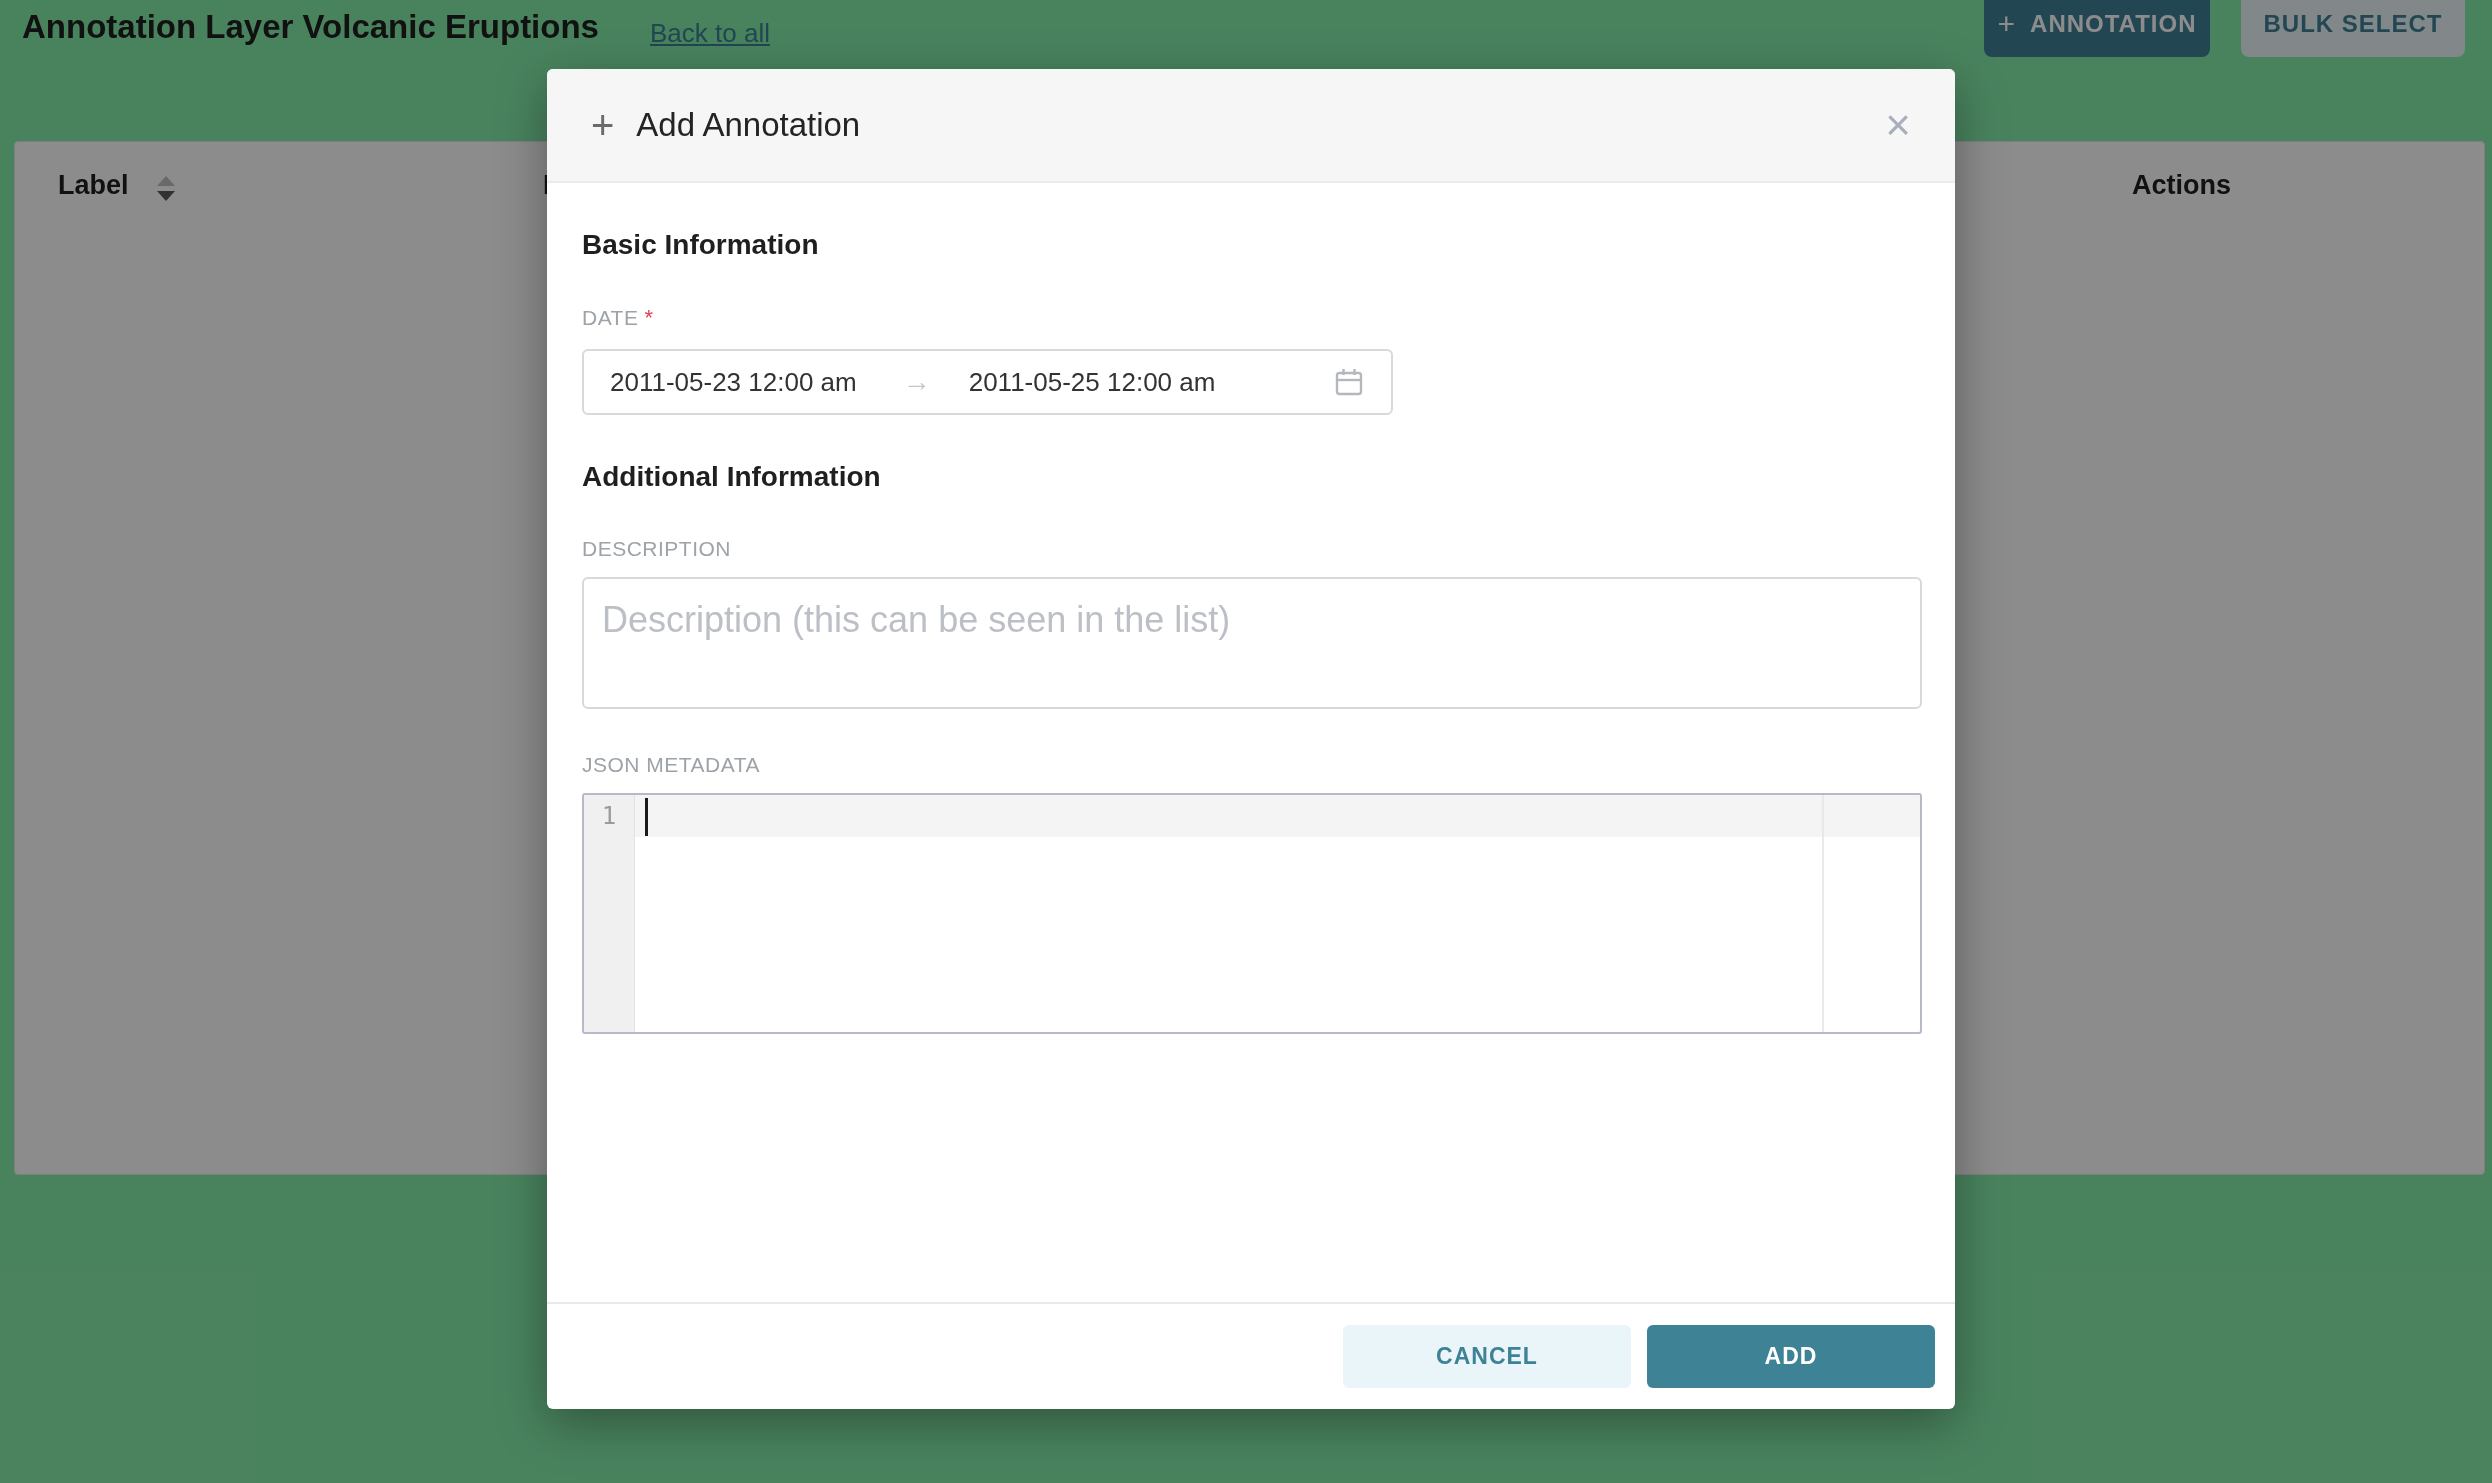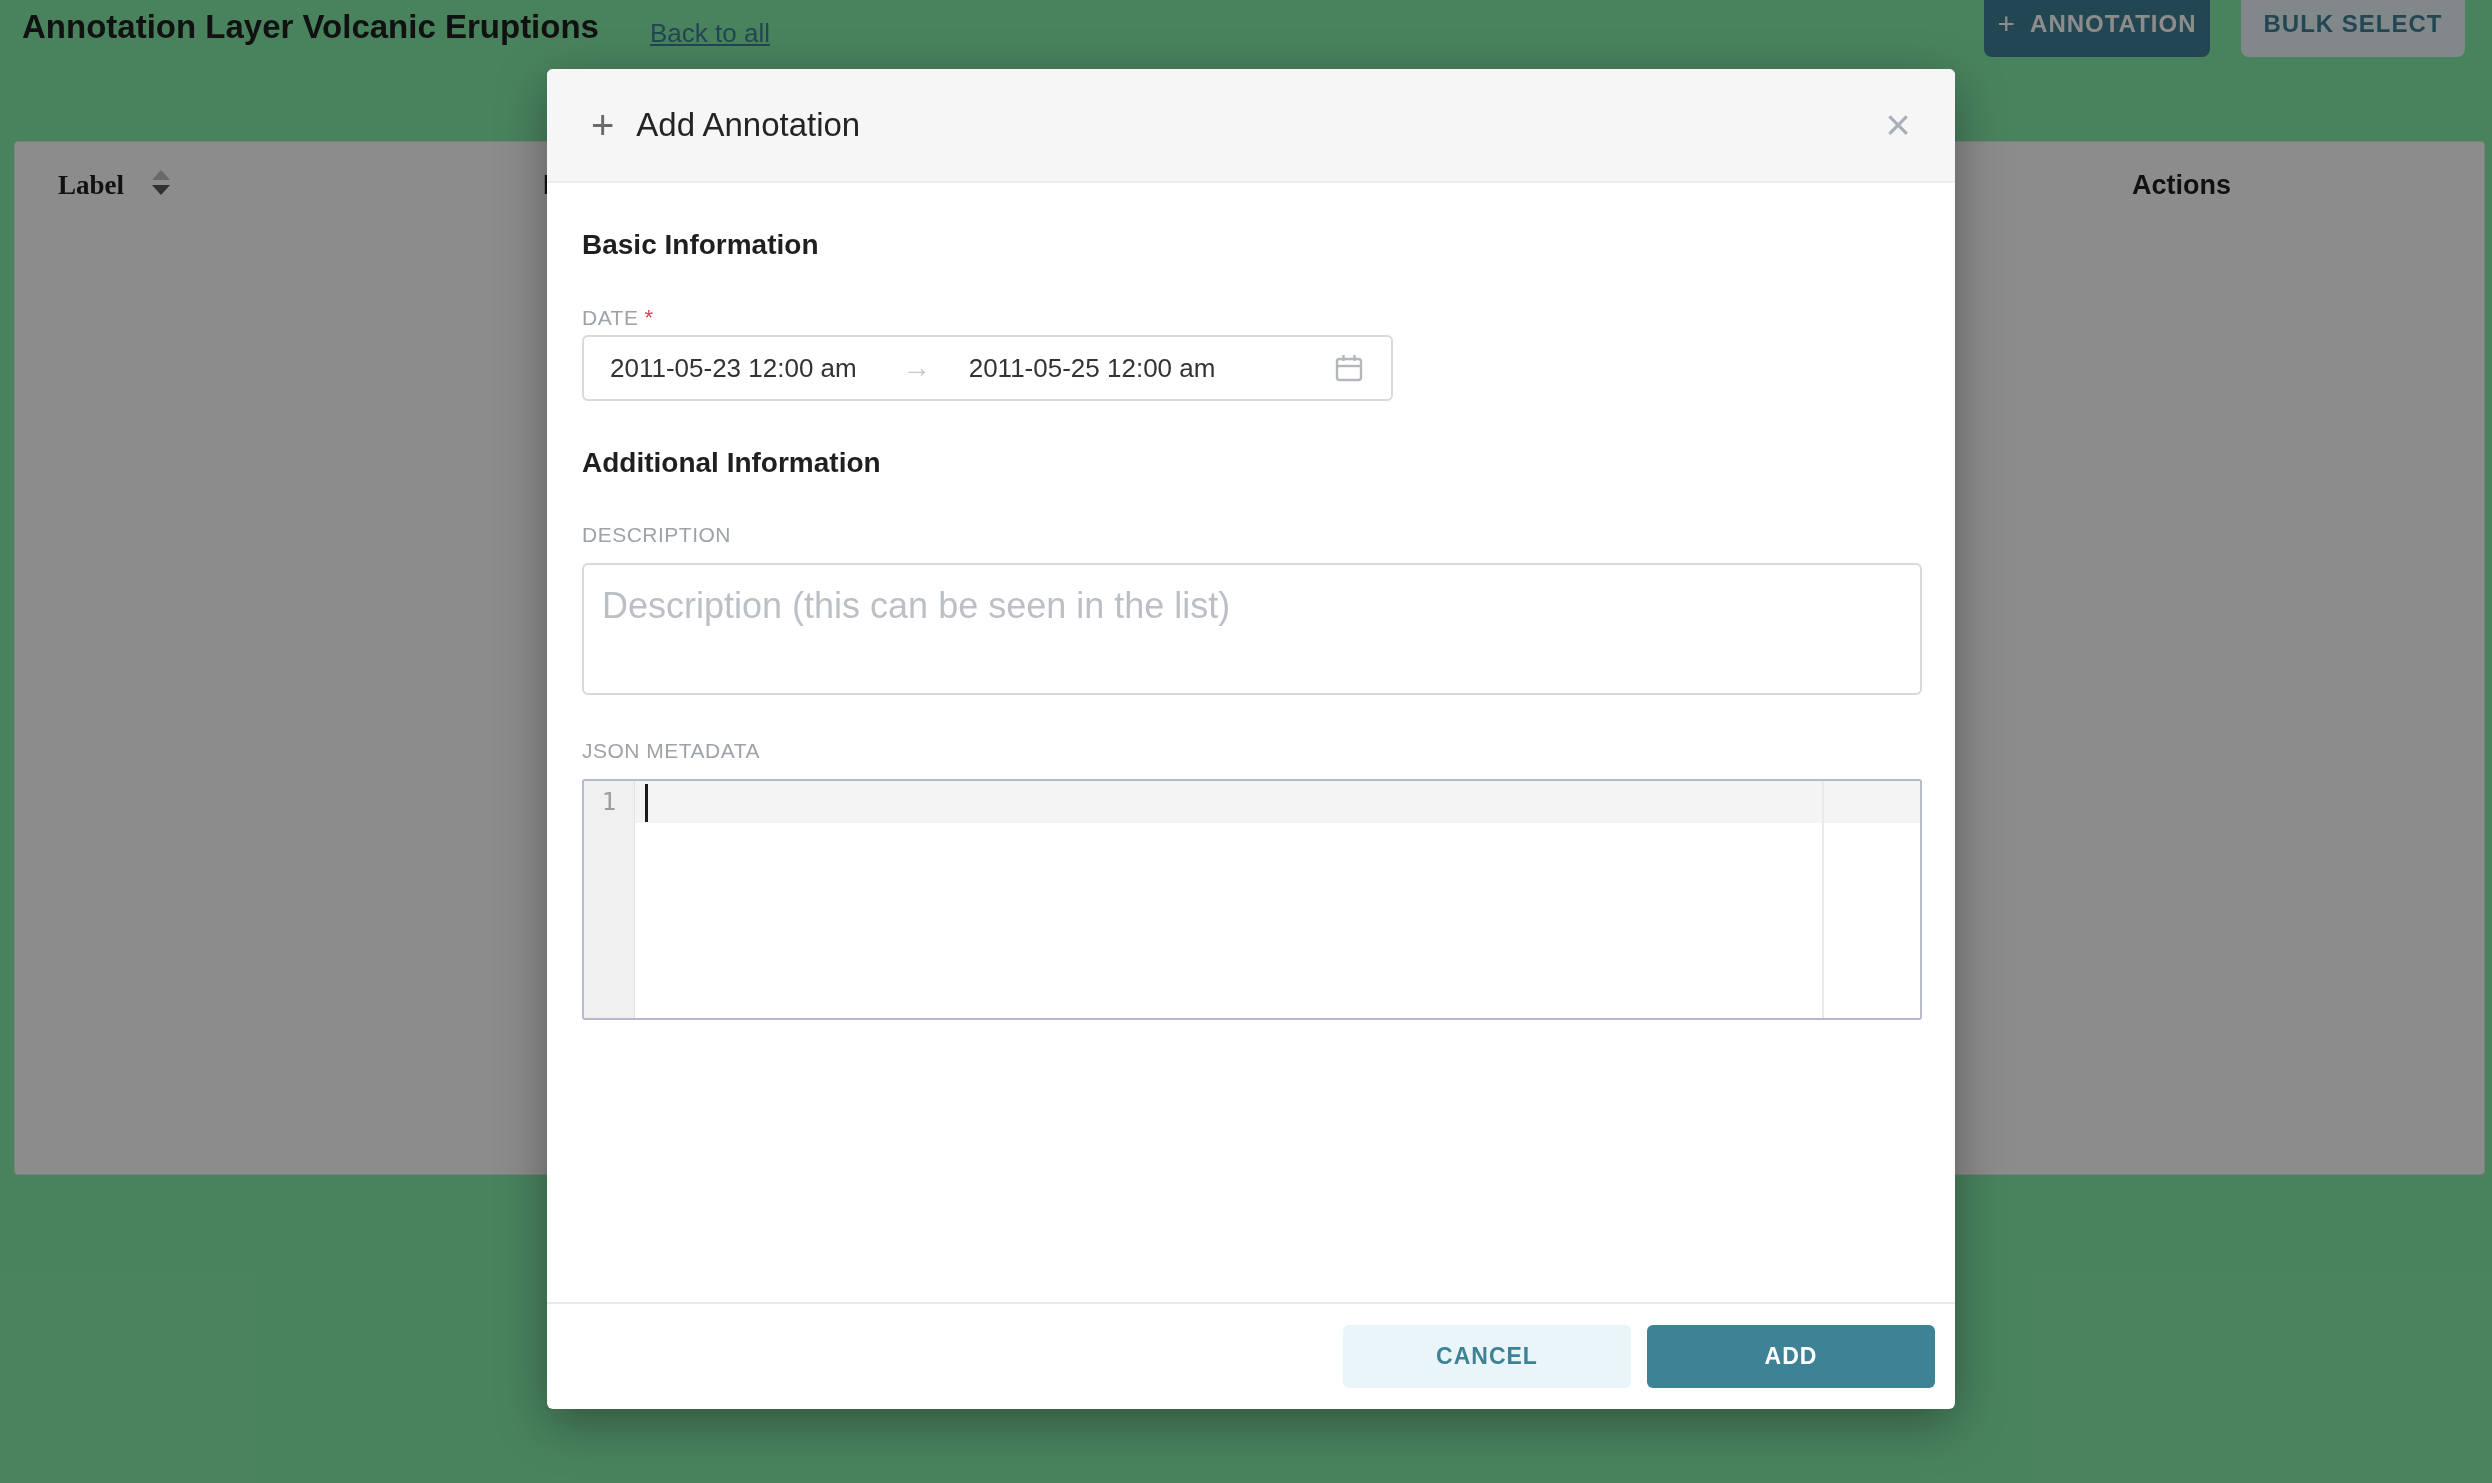--- a/index.html
+++ b/index.html
@@ -11,21 +11,21 @@
   .page { position:absolute; inset:0; }
   .page-title { position:absolute; left:22px; top:8px; font-size:33px; font-weight:bold; color:#1f1f1f; }
   .back-link { position:absolute; left:650px; top:18px; font-size:26px; color:#3E8296; text-decoration:underline; cursor:pointer; }
   .top-btn { position:absolute; top:-10px; height:67px; border-radius:8px; border:none; font-size:24px; font-weight:600; letter-spacing:1px; display:flex; align-items:center; justify-content:center; cursor:pointer; }
   .btn-annotation { left:1984px; width:226px; background:#3E8296; color:#fff; gap:14px; }
   .btn-annotation .plus { font-size:30px; font-weight:400; }
   .btn-bulk { left:2241px; width:224px; background:#EDF7F9; color:#3E8296; }
 
   .card { position:absolute; left:14px; top:141px; width:2471px; height:1034px; background:#fff; border:1px solid #E7E7E7; border-radius:4px; }
   .col-header { position:absolute; top:28px; font-size:27px; font-weight:bold; color:#1f1f1f; }
-  .col-label { left:43px; display:flex; align-items:flex-start; gap:28px;font-family:Liberation Serif, serif; }
+  .col-label { left:43px; display:flex; align-items:flex-end; gap:28px; }
   .col-desc { left:528px; }
   .col-actions { left:2117px; }
   .sort-carets { display:inline-flex; flex-direction:column; gap:5px; cursor:pointer; }
   .caret-up { width:0; height:0; border-left:9px solid transparent; border-right:9px solid transparent; border-bottom:10px solid #BFBFBF; }
   .caret-down { width:0; height:0; border-left:9px solid transparent; border-right:9px solid transparent; border-top:10px solid #5A5A5A; }
 
   
   .overlay { position:absolute; inset:0; background:rgba(0,0,0,0.45); }
 
   
@@ -37,21 +37,21 @@
 
   .modal-body { flex:1 1 auto; padding:0 32px 0 35px; overflow:hidden; }
   .section-h { font-size:28px; font-weight:700; color:#1f1f1f; }
   .sec-basic { margin-top:46px; }
   .sec-additional { margin-top:46px; }
   .field-label { font-size:21px; font-weight:500; color:#9DA3A9; letter-spacing:0.5px; margin-top:44px; }
   .req { color:#E04355; margin-left:6px; font-size:22px; }
 
   .name-input { display:block; margin-top:16px; width:871px; height:75px; border:4px solid #2361E3; border-radius:8px; font-size:26px; color:#333; padding:0 20px; outline:none; font-family:inherit; background:#fff; }
 
-  .date-box { margin-top:4px; width:811px; height:66px; border:2px solid #D9D9D9; border-radius:6px; display:flex; align-items:center; padding:0 26px; cursor:pointer; background:#fff; }
+  .date-box { margin-top:18px; width:811px; height:66px; border:2px solid #D9D9D9; border-radius:6px; display:flex; align-items:center; padding:0 26px; cursor:pointer; background:#fff; }
   .date-val { font-size:26px; color:#333; }
   .date-arrow { color:#C4C6CA; font-size:28px; margin:0 38px 0 46px; }
   .cal-icon { margin-left:auto; display:flex; }
 
   .desc-area { display:block; margin-top:16px; width:1340px; height:132px; border:2px solid #D9D9D9; border-radius:6px; font-size:36px; color:#333; padding:20px 18px; resize:none; outline:none; font-family:inherit; }
   .desc-area::placeholder { color:#BCC0C6; }
 
   .json-label { margin-top:44px; }
   .editor { position:relative; margin-top:16px; width:1340px; height:241px; border:2px solid #B6B9C8; border-radius:3px; background:#fff; overflow:hidden; cursor:text; }
   .editor-gutter { position:absolute; left:0; top:0; width:51px; height:100%; background:#F0F0F0; border-right:1px solid #E2E2E2; }

